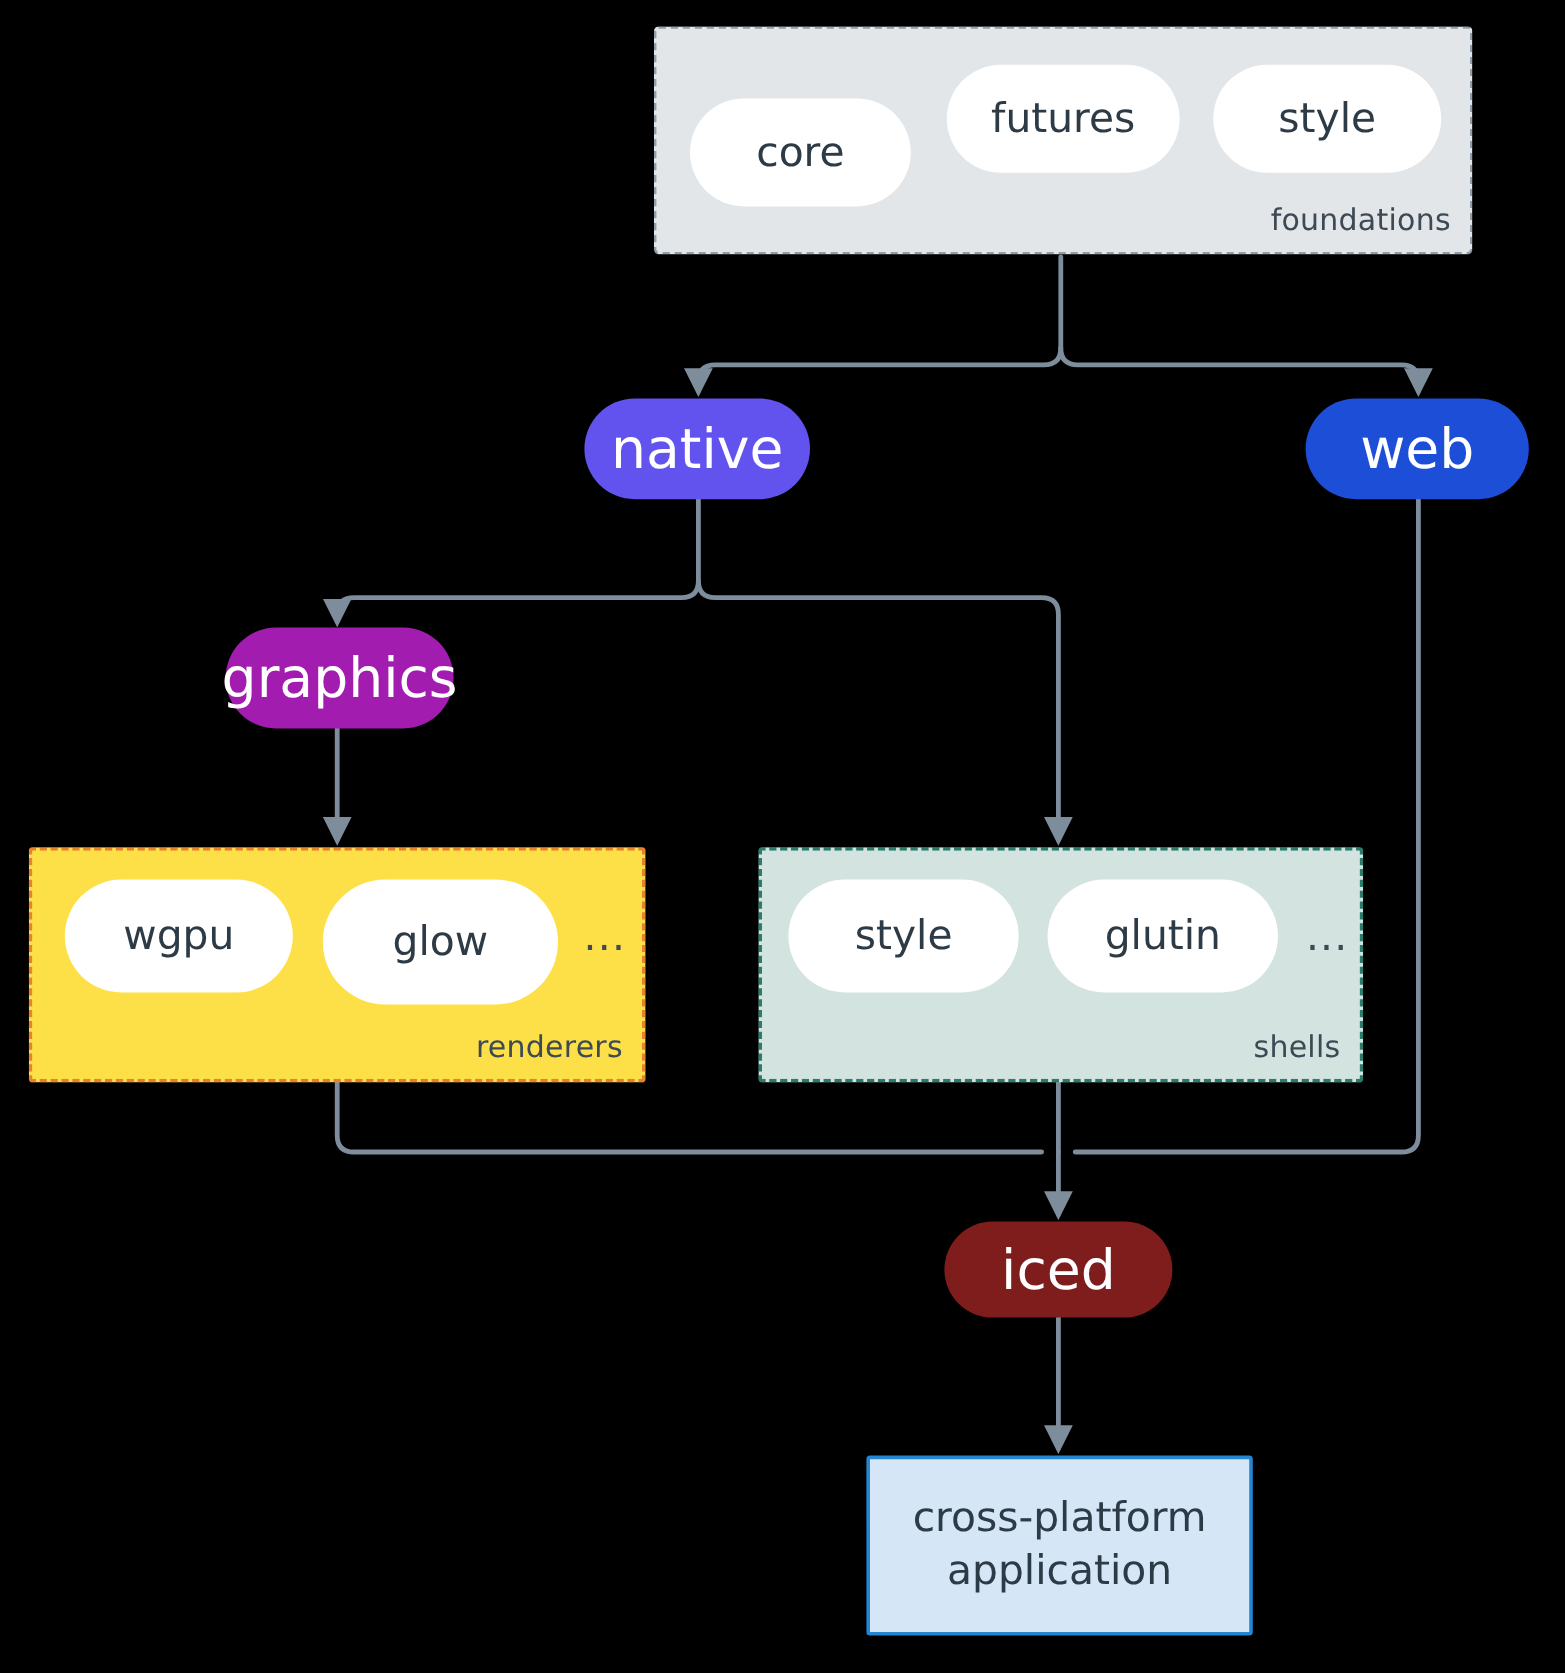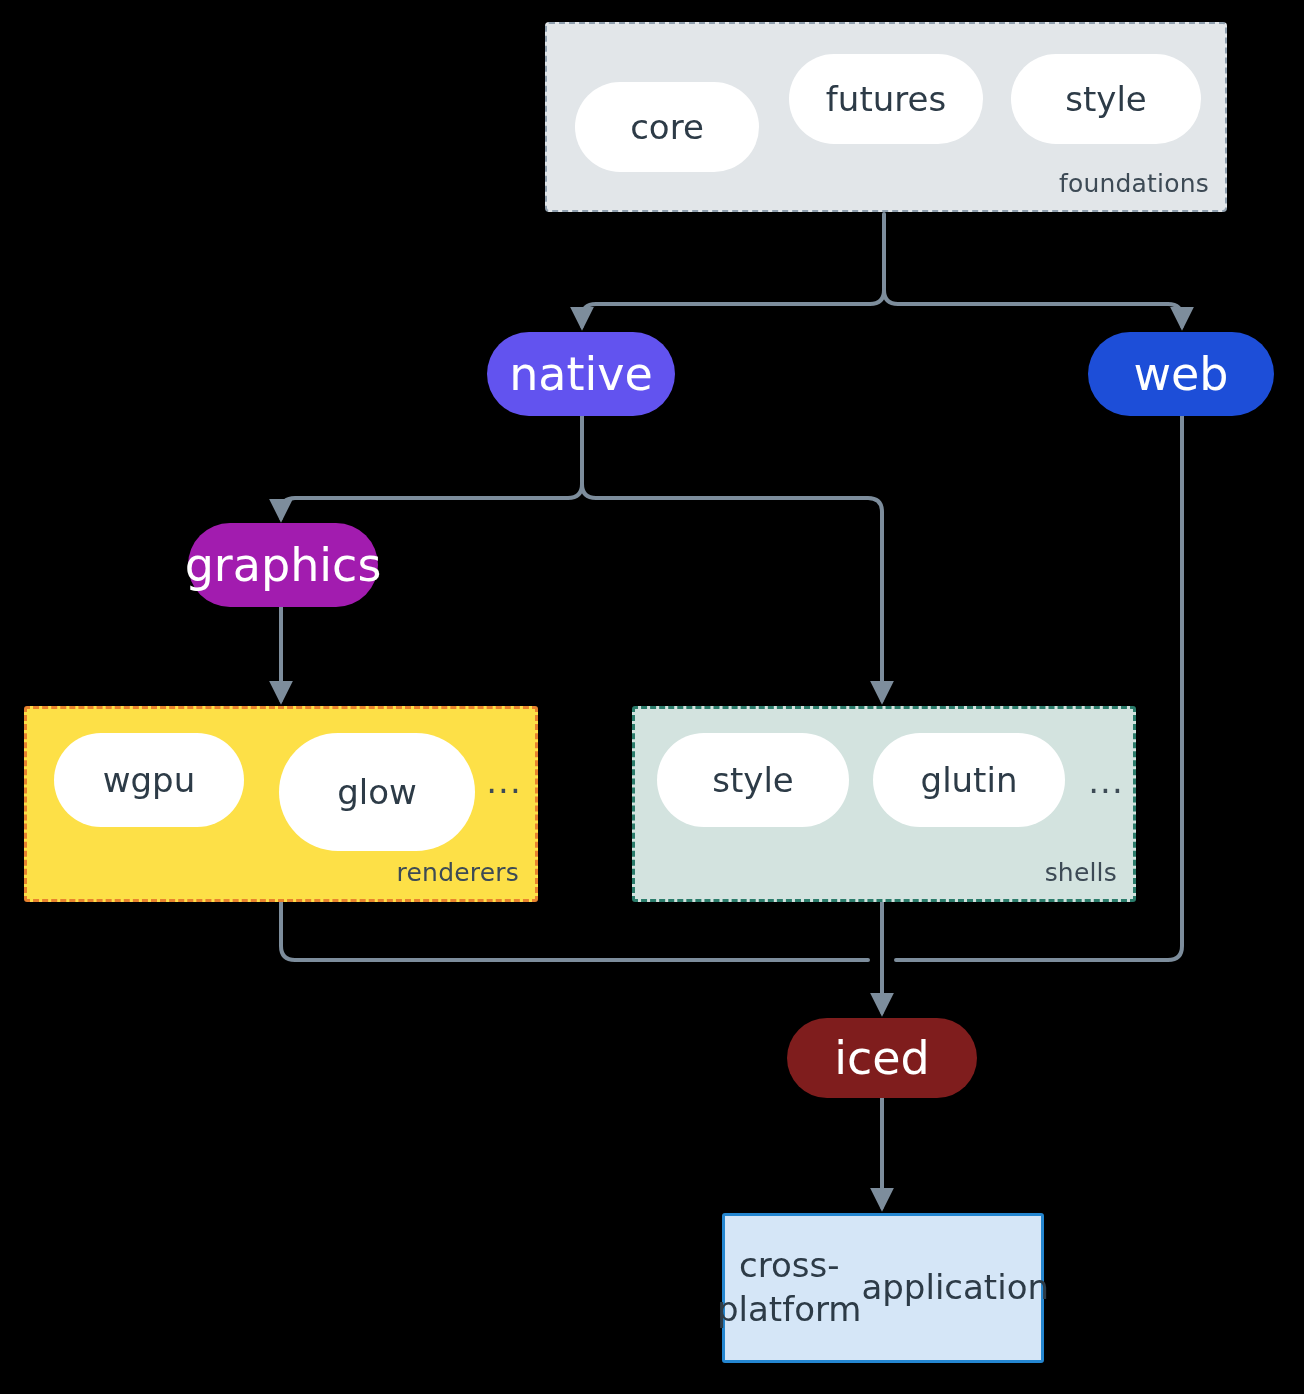--- a/index.html
+++ b/index.html
@@ -136,21 +136,21 @@
     position: absolute;
     left: 722px;
     top: 1213px;
     width: 322px;
     height: 150px;
     background: #d5e6f7;
     border: 3px solid #2486d0;
     border-radius: 3px;
     box-sizing: border-box;
     display: flex;
-    flex-direction: row;
+    flex-direction: column;
     align-items: center;
     justify-content: center;
     color: #2d3b47;
     font-size: 34px;
     line-height: 1.28;
     text-align: center;
   }
 </style>
 </head>
 <body>
@@ -199,21 +199,21 @@
   </div>
 
   <div class="node-pill pill-native">native</div>
 
   <div class="node-pill pill-web">web</div>
 
   <div class="node-pill pill-graphics">graphics</div>
 
   <div class="group group-renderers">
     <div class="chip" style="left:27px; top:24px; width:190px; height:94px;">wgpu</div>
-    <div class="chip" style="left:252px; top:24px; width:196px; height:118px;">glow</div>
+    <div class="chip" style="left:242px; top:24px; width:196px; height:104px;">glow</div>
     <div class="ellipsis" style="left:452px; top:52px; width:50px; height:40px;">...</div>
     <div class="group-label">renderers</div>
   </div>
 
   <div class="group group-shells">
     <div class="chip" style="left:22px; top:24px; width:192px; height:94px;">style</div>
     <div class="chip" style="left:238px; top:24px; width:192px; height:94px;">glutin</div>
     <div class="ellipsis" style="left:446px; top:52px; width:50px; height:40px;">...</div>
     <div class="group-label">shells</div>
   </div>

